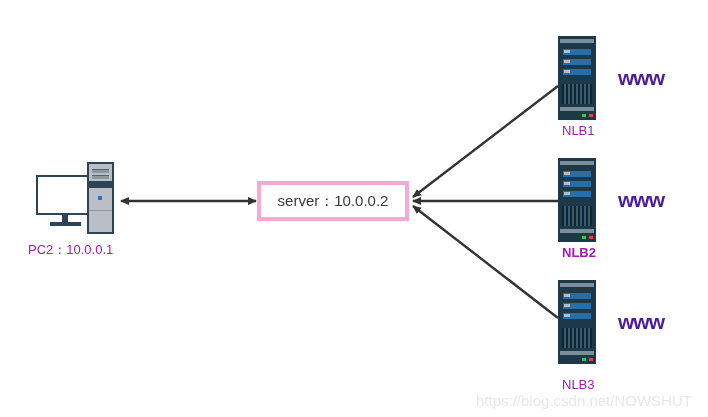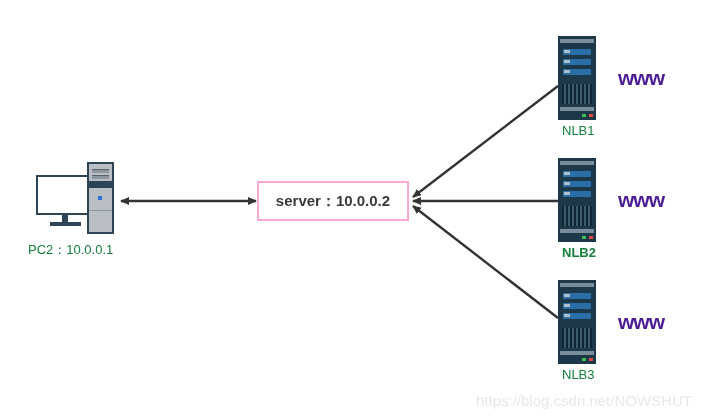--- a/index.html
+++ b/index.html
@@ -102,30 +102,29 @@
     background: #8e979e;
   }
 
   
   .server-box {
     position: absolute;
     left: 257px;
     top: 181px;
     width: 152px;
     height: 40px;
-    border: 2px solid #f9a8d4;
+    border: 4px solid #f9a8d4;
     background: #ffffff;
     box-sizing: border-box;
     display: flex;
     align-items: center;
     justify-content: center;
     color: #3a3a3a;
     font-size: 15px;
     white-space: nowrap;
-    font-weight: bold;
   }
 
   
   .rack {
     position: absolute;
     width: 38px;
     height: 84px;
     background: #1d3849;
   }
   .rack-top {
@@ -178,21 +177,21 @@
     position: absolute;
     top: 78px;
     width: 4px;
     height: 3px;
   }
   .rack-led.green { left: 24px; background: #3fbf56; }
   .rack-led.red   { left: 31px; background: #e0473f; }
 
   .node-label {
     position: absolute;
-    color: #15803d;
+    color: #a21caf;
     font-size: 13px;
     white-space: nowrap;
   }
   .www-mark {
     position: absolute;
     color: #4c1d95;
     font-size: 21px;
     font-weight: bold;
     letter-spacing: -1px;
     white-space: nowrap;
@@ -293,18 +292,18 @@
         <div class="rack-bay-tab"></div>
       </div>
     <div class="rack-bay b3">
         <div class="rack-bay-tab"></div>
       </div>
     <div class="rack-vent"></div>
     <div class="rack-foot"></div>
     <div class="rack-led green"></div>
     <div class="rack-led red"></div>
   </div>
-  <div class="node-label" style="left:562px; top:367px;">NLB3</div>
+  <div class="node-label" style="left:562px; top:377px;">NLB3</div>
   <div class="www-mark" style="left:618px; top:310px;">www</div>
 
   <div class="watermark">https://blog.csdn.net/NOWSHUT</div>
 
 </div>
 
 </body></html>

